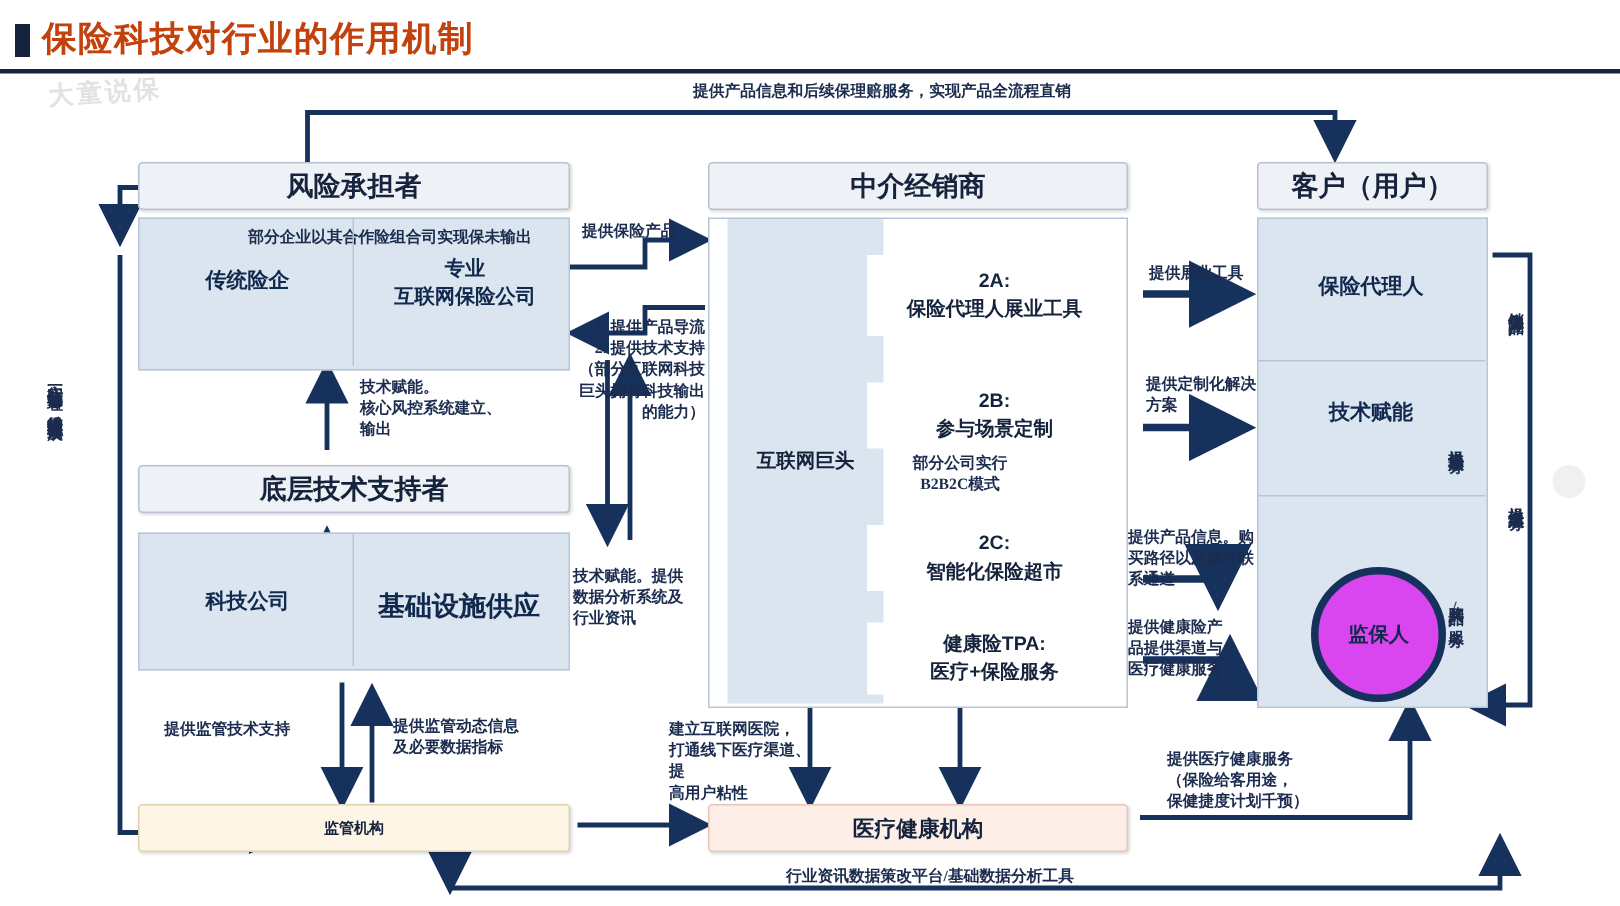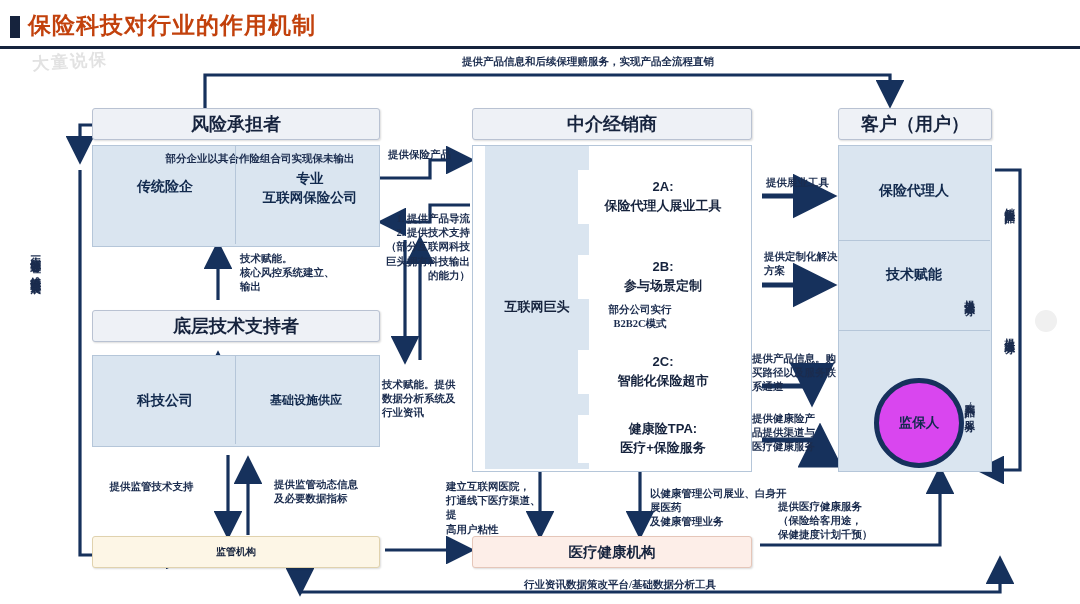--- a/index.html
+++ b/index.html
@@ -191,21 +191,21 @@
   <div class="note" style="left:160px;top:152px;width:200px;text-align:center;">部分企业以其合作险组合司实现保未输出</div>
   <div style="position:absolute;left:120px;top:178px;width:90px;text-align:center;font-size:14px;font-weight:bold;">传统险企</div>
   <div style="position:absolute;left:250px;top:170px;width:120px;text-align:center;font-size:13.5px;font-weight:bold;line-height:1.4;white-space:pre-line;">专业
 互联网保险公司</div>
   <div style="position:absolute;left:235px;top:146px;width:1px;height:98px;background:#b5c6d9;"></div>
 
   <div class="hdrbox" style="left:92px;top:310px;width:286px;height:30px;">底层技术支持者</div>
 
   <div class="panel" style="left:92px;top:355px;width:286px;height:90px;"></div>
   <div style="position:absolute;left:110px;top:392px;width:110px;text-align:center;font-size:14px;font-weight:bold;">科技公司</div>
-  <div style="position:absolute;left:246px;top:392px;width:120px;text-align:center;font-size:12px;font-weight:bold;">基础设施供应</div>
+  <div style="position:absolute;left:246px;top:392px;width:120px;text-align:center;font-size:18px;font-weight:bold;">基础设施供应</div>
   <div style="position:absolute;left:235px;top:356px;width:1px;height:88px;background:#b5c6d9;"></div>
 
   <div class="panel-white" style="left:472px;top:145px;width:278px;height:325px;"></div>
   <div class="bluebox" style="left:473px;top:146px;width:104px;height:323px;border:none;margin-left:12px;">互联网巨头</div>
 
   <div class="whitebox" style="left:578px;top:170px;width:170px;height:54px;border:none;white-space:pre-line;">2A:
 保险代理人展业工具</div>
   <div class="whitebox" style="left:578px;top:255px;width:170px;height:44px;border:none;white-space:pre-line;">2B:
 参与场景定制</div>
   <div class="whitebox" style="left:578px;top:350px;width:170px;height:44px;border:none;white-space:pre-line;">2C:
@@ -235,29 +235,27 @@
   <div class="note" style="left:384px;top:212px;width:86px;white-space:pre-line;text-align:right;">1. 提供产品导流
 2. 提供技术支持
 （部分互联网科技巨头拥有科技输出的能力）</div>
 
   <div class="note" style="left:382px;top:378px;width:90px;white-space:pre-line;">技术赋能。提供
 数据分析系统及
 行业资讯</div>
 
   <div class="note" style="left:104px;top:480px;width:95px;text-align:center;">提供监管技术支持</div>
 
-  <div class="note" style="left:262px;top:478px;width:104px;white-space:pre-line;margin-left:12px;">提供监管动态信息
+  <div class="note" style="left:262px;top:478px;width:104px;white-space:pre-line;">提供监管动态信息
 及必要数据指标</div>
 
   <div class="note" style="left:446px;top:480px;width:98px;white-space:pre-line;">建立互联网医院，
 打通线下医疗渠道、提
 高用户粘性</div>
 
-  <div class="note" style="left:650px;top:487px;width:140px;white-space:pre-line;">以健康管理公司展业、白身开展医药
-及健康管理业务</div>
 
   <div class="note" style="left:778px;top:500px;width:115px;white-space:pre-line;">提供医疗健康服务
 （保险给客用途，
 保健捷度计划千预）</div>
 
   <div class="note" style="left:766px;top:176px;width:72px;">提供展业工具</div>
 
   <div class="note" style="left:764px;top:250px;width:74px;">提供定制化解决方案</div>
 
   <div class="note" style="left:752px;top:352px;width:84px;">提供产品信息。购买路径以及服务联系通道</div>

